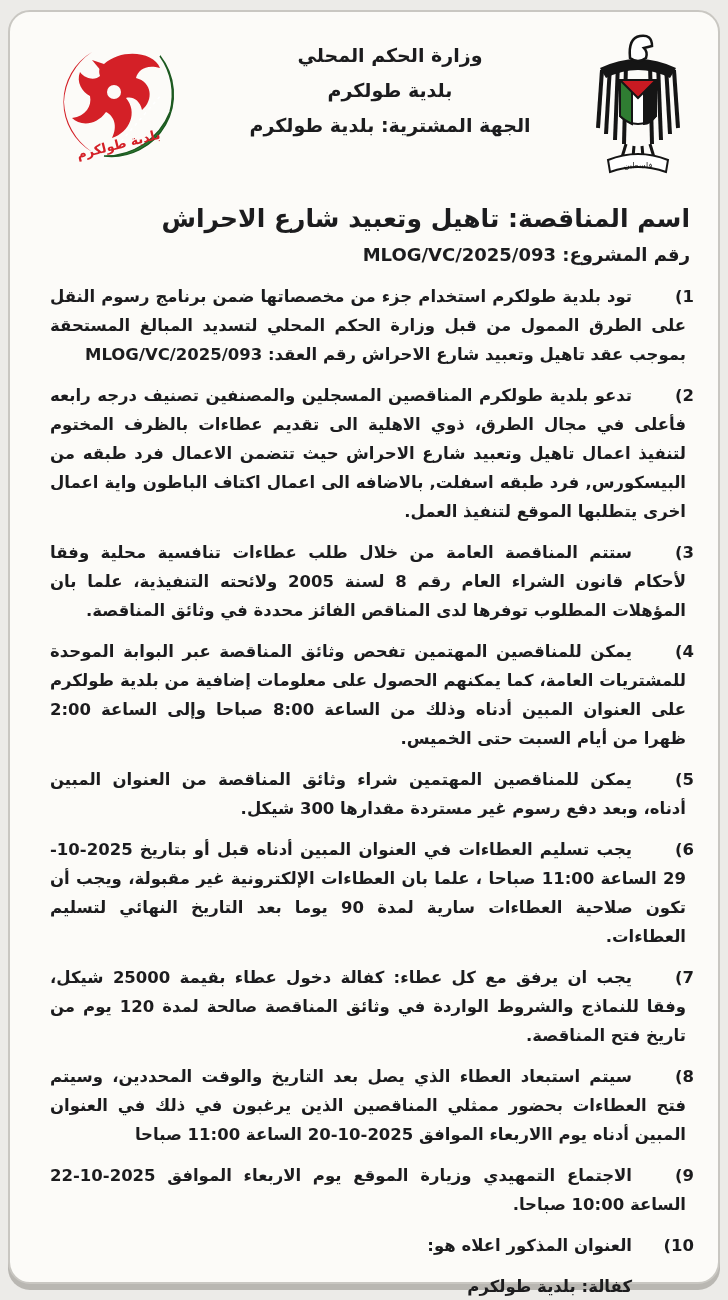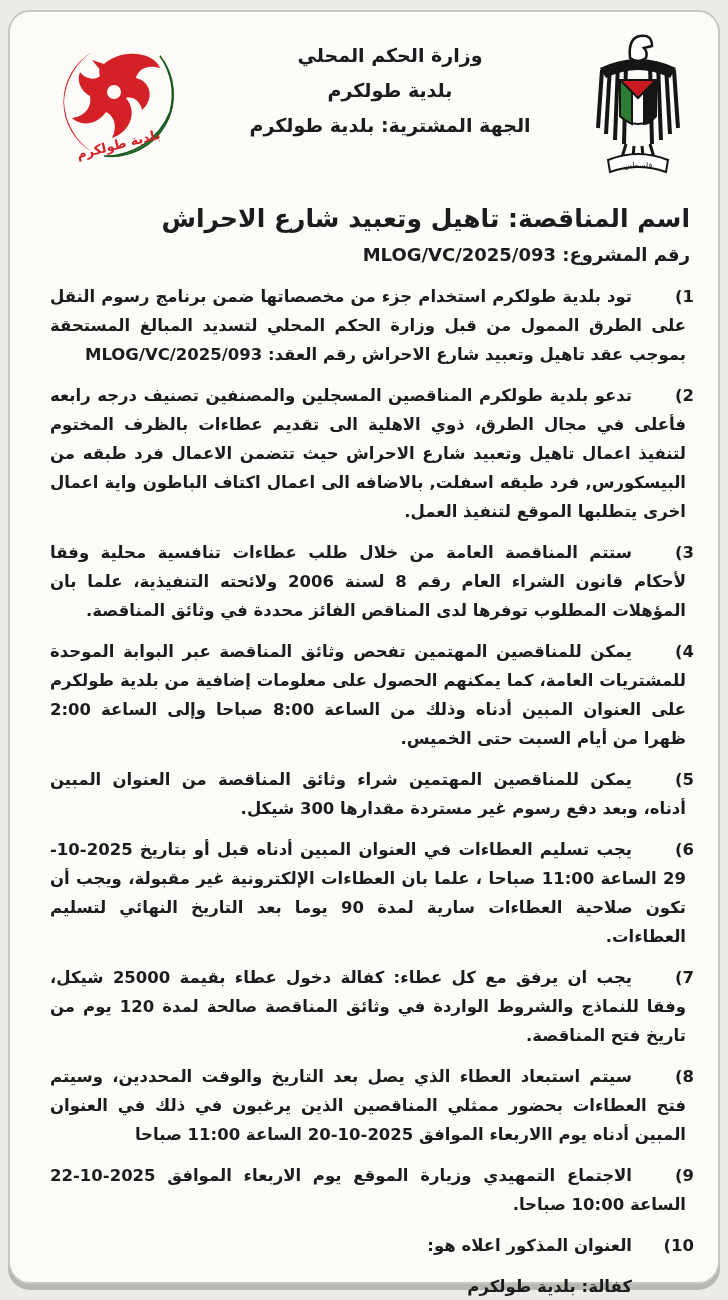--- a/index.html
+++ b/index.html
@@ -137,21 +137,21 @@
       <div class="item">
         <span class="marker ltr">(1</span>
         <p>تود بلدية طولكرم استخدام جزء من مخصصاتها ضمن برنامج رسوم النقل على الطرق الممول من قبل وزارة الحكم المحلي لتسديد المبالغ المستحقة بموجب عقد تاهيل وتعبيد شارع الاحراش رقم العقد: MLOG/VC/2025/093</p>
       </div>
       <div class="item">
         <span class="marker ltr">(2</span>
         <p>تدعو بلدية طولكرم المناقصين المسجلين والمصنفين تصنيف درجه رابعه فأعلى في مجال الطرق، ذوي الاهلية الى تقديم عطاءات بالظرف المختوم لتنفيذ اعمال تاهيل وتعبيد شارع الاحراش حيث تتضمن الاعمال فرد طبقه من البيسكورس, فرد طبقه اسفلت, بالاضافه الى اعمال اكتاف الباطون واية اعمال اخرى يتطلبها الموقع لتنفيذ العمل.</p>
       </div>
       <div class="item">
         <span class="marker ltr">(3</span>
-        <p>ستتم المناقصة العامة من خلال طلب عطاءات تنافسية محلية وفقا لأحكام قانون الشراء العام رقم 8 لسنة 2006 ولائحته التنفيذية، علما بان المؤهلات المطلوب توفرها لدى المناقص الفائز محددة في وثائق المناقصة.</p>
+        <p>ستتم المناقصة العامة من خلال طلب عطاءات تنافسية محلية وفقا لأحكام قانون الشراء العام رقم 8 لسنة 2005 ولائحته التنفيذية، علما بان المؤهلات المطلوب توفرها لدى المناقص الفائز محددة في وثائق المناقصة.</p>
       </div>
       <div class="item">
         <span class="marker ltr">(4</span>
         <p>يمكن للمناقصين المهتمين تفحص وثائق المناقصة عبر البوابة الموحدة للمشتريات العامة، كما يمكنهم الحصول على معلومات إضافية من بلدية طولكرم على العنوان المبين أدناه وذلك من الساعة 8:00 صباحا وإلى الساعة 2:00 ظهرا من أيام السبت حتى الخميس.</p>
       </div>
       <div class="item">
         <span class="marker ltr">(5</span>
         <p>يمكن للمناقصين المهتمين شراء وثائق المناقصة من العنوان المبين أدناه، وبعد دفع رسوم غير مستردة مقدارها 300 شيكل.</p>
       </div>
       <div class="item">

